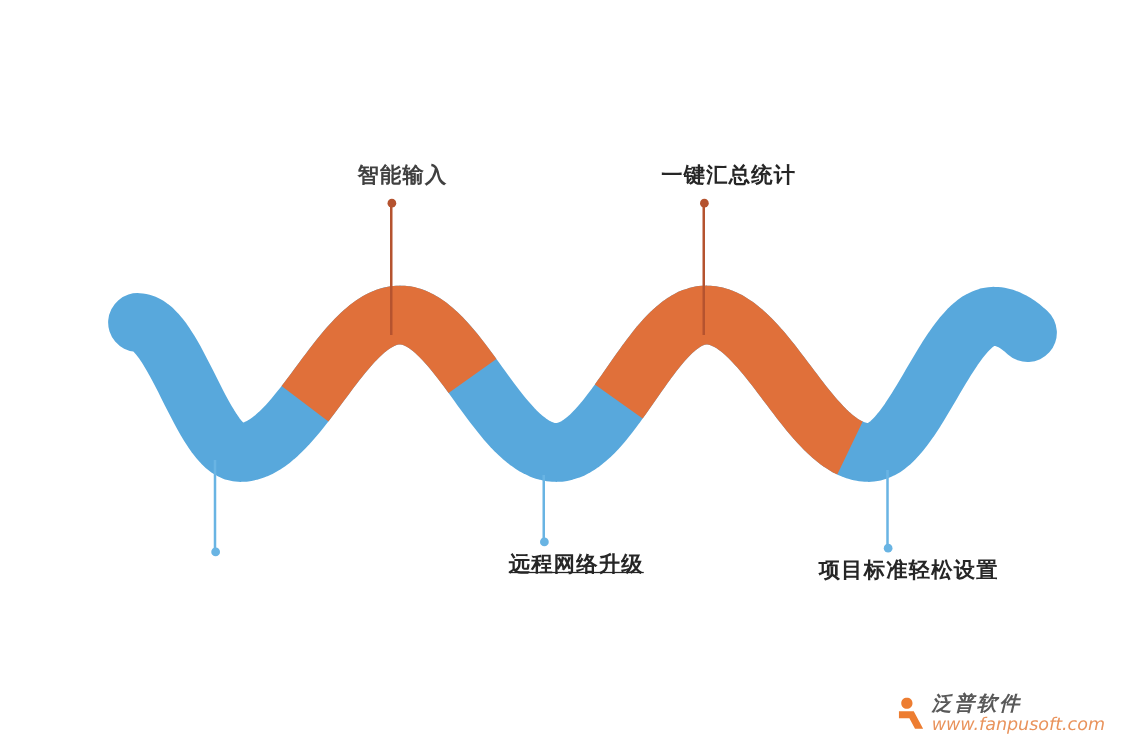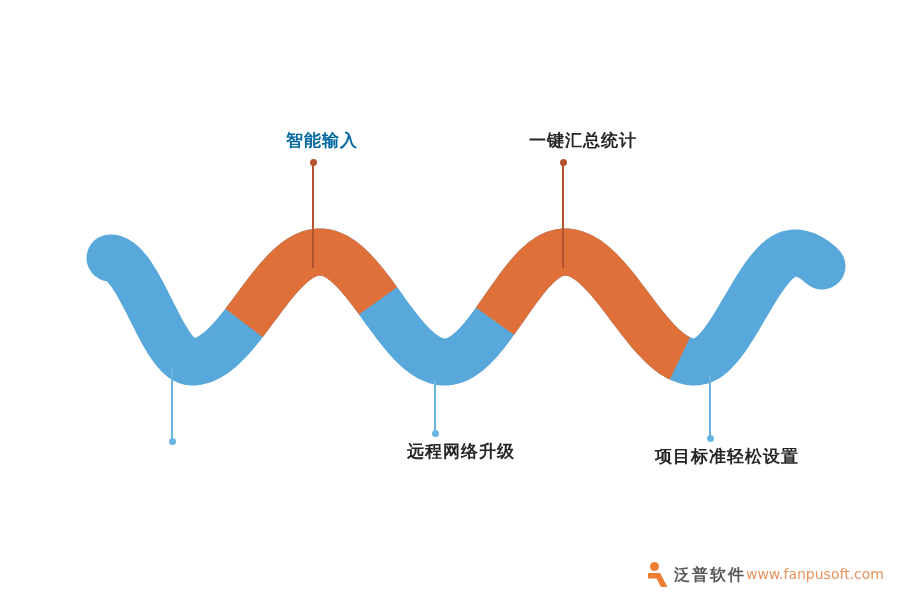--- a/index.html
+++ b/index.html
@@ -26,47 +26,47 @@
   .dot { position: absolute; width: 7px; height: 7px; border-radius: 50%; }
   .logo {
     position: absolute;
     right: 16px;
     bottom: 12px;
     display: flex;
     align-items: center;
     gap: 6px;
   }
   .logo-icon { display: inline-flex; }
-  .logo-texts { display: flex; flex-direction: row; line-height: 1.15; }
+  .logo-texts { display: flex; flex-direction: column; line-height: 1.15; font-style: italic; }
   .logo-name { font-size: 16px; font-weight: bold; color: #595959; letter-spacing: 2px; }
   .logo-url { font-size: 14px; color: #E9935C; }
 </style>
 </head>
 <body style="background: rgb(255, 255, 255);">
 
 <div class="canvas">
 
   <svg class="wave" width="900" height="600" viewBox="0 0 900 600">
       <path d="M 110.0,258.0 L 112.5,258.2 L 115.0,259.0 L 117.5,260.1 L 120.0,261.8 L 122.5,263.8 L 125.0,266.4 L 127.5,269.3 L 130.0,272.5 L 132.5,276.2 L 135.0,280.1 L 137.5,284.3 L 140.0,288.7 L 142.5,293.4 L 145.0,298.2 L 147.5,303.0 L 150.0,308.0 L 152.5,313.0 L 155.0,317.9 L 157.5,322.8 L 160.0,327.6 L 162.5,332.2 L 165.0,336.6 L 167.5,340.7 L 170.0,344.6 L 172.5,348.2 L 175.0,351.4 L 177.5,354.2 L 180.0,356.6 L 182.5,358.6 L 185.0,360.1 L 187.5,361.2 L 190.0,361.8 L 192.5,362.0 L 195.0,361.9 L 197.5,361.5 L 200.0,360.9 L 202.5,360.2 L 205.0,359.2 L 207.5,358.1 L 210.0,356.7 L 212.5,355.2 L 215.0,353.5 L 217.5,351.6 L 220.0,349.5 L 222.5,347.3 L 225.0,344.9 L 227.5,342.4 L 230.0,339.8 L 232.5,337.0 L 235.0,334.1 L 237.5,331.1 L 240.0,328.0 L 242.5,324.9 L 245.0,321.7 L 247.5,318.4 L 250.0,315.1 L 252.5,311.7 L 255.0,308.3 L 257.5,305.0 L 260.0,301.6 L 262.5,298.3 L 265.0,294.9 L 267.5,291.7 L 270.0,288.5 L 272.5,285.3 L 275.0,282.3 L 277.5,279.3 L 280.0,276.4 L 282.5,273.7 L 285.0,271.1 L 287.5,268.6 L 290.0,266.2 L 292.5,264.1 L 295.0,262.0 L 297.5,260.2 L 300.0,258.5 L 302.5,257.0 L 305.0,255.7 L 307.5,254.6 L 310.0,253.6 L 312.5,252.9 L 315.0,252.4 L 317.5,252.1 L 320.0,252.0 L 322.5,252.1 L 325.0,252.4 L 327.5,253.0 L 330.0,253.7 L 332.5,254.7 L 335.0,255.9 L 337.5,257.2 L 340.0,258.8 L 342.5,260.6 L 345.0,262.5 L 347.5,264.6 L 350.0,266.9 L 352.5,269.3 L 355.0,271.9 L 357.5,274.7 L 360.0,277.5 L 362.5,280.5 L 365.0,283.6 L 367.5,286.8 L 370.0,290.0 L 372.5,293.3 L 375.0,296.7 L 377.5,300.1 L 380.0,303.5 L 382.5,307.0 L 385.0,310.5 L 387.5,313.9 L 390.0,317.3 L 392.5,320.7 L 395.0,324.0 L 397.5,327.2 L 400.0,330.4 L 402.5,333.5 L 405.0,336.5 L 407.5,339.3 L 410.0,342.1 L 412.5,344.7 L 415.0,347.1 L 417.5,349.4 L 420.0,351.5 L 422.5,353.4 L 425.0,355.2 L 427.5,356.8 L 430.0,358.1 L 432.5,359.3 L 435.0,360.3 L 437.5,361.0 L 440.0,361.6 L 442.5,361.9 L 445.0,362.0 L 447.5,361.9 L 450.0,361.5 L 452.5,360.9 L 455.0,360.1 L 457.5,359.1 L 460.0,357.8 L 462.5,356.3 L 465.0,354.6 L 467.5,352.7 L 470.0,350.6 L 472.5,348.4 L 475.0,345.9 L 477.5,343.3 L 480.0,340.5 L 482.5,337.6 L 485.0,334.5 L 487.5,331.3 L 490.0,328.0 L 492.5,324.7 L 495.0,321.2 L 497.5,317.7 L 500.0,314.2 L 502.5,310.6 L 505.0,307.0 L 507.5,303.4 L 510.0,299.8 L 512.5,296.3 L 515.0,292.8 L 517.5,289.3 L 520.0,286.0 L 522.5,282.7 L 525.0,279.5 L 527.5,276.4 L 530.0,273.5 L 532.5,270.7 L 535.0,268.1 L 537.5,265.6 L 540.0,263.4 L 542.5,261.3 L 545.0,259.4 L 547.5,257.7 L 550.0,256.2 L 552.5,254.9 L 555.0,253.9 L 557.5,253.1 L 560.0,252.5 L 562.5,252.1 L 565.0,252.0 L 567.5,252.1 L 570.0,252.4 L 572.5,252.9 L 575.0,253.6 L 577.5,254.5 L 580.0,255.6 L 582.5,256.8 L 585.0,258.3 L 587.5,259.9 L 590.0,261.7 L 592.5,263.7 L 595.0,265.8 L 597.5,268.1 L 600.0,270.5 L 602.5,273.1 L 605.0,275.8 L 607.5,278.5 L 610.0,281.4 L 612.5,284.4 L 615.0,287.5 L 617.5,290.6 L 620.0,293.8 L 622.5,297.1 L 625.0,300.4 L 627.5,303.7 L 630.0,307.0 L 632.5,310.3 L 635.0,313.6 L 637.5,316.9 L 640.0,320.2 L 642.5,323.4 L 645.0,326.5 L 647.5,329.6 L 650.0,332.6 L 652.5,335.5 L 655.0,338.2 L 657.5,340.9 L 660.0,343.5 L 662.5,345.9 L 665.0,348.2 L 667.5,350.3 L 670.0,352.3 L 672.5,354.1 L 675.0,355.7 L 677.5,357.2 L 680.0,358.4 L 682.5,359.5 L 685.0,360.4 L 687.5,361.1 L 690.0,361.6 L 692.5,361.9 L 695.0,362.0 L 697.5,361.8 L 700.0,361.3 L 702.5,360.5 L 705.0,359.3 L 707.5,357.9 L 710.0,356.1 L 712.5,354.0 L 715.0,351.6 L 717.5,348.9 L 720.0,346.0 L 722.5,342.9 L 725.0,339.5 L 727.5,336.0 L 730.0,332.2 L 732.5,328.4 L 735.0,324.3 L 737.5,320.2 L 740.0,316.0 L 742.5,311.8 L 745.0,307.5 L 747.5,303.2 L 750.0,299.0 L 752.5,294.8 L 755.0,290.7 L 757.5,286.6 L 760.0,282.8 L 762.5,279.0 L 765.0,275.5 L 767.5,272.1 L 770.0,269.0 L 772.5,266.1 L 775.0,263.4 L 777.5,261.0 L 780.0,258.9 L 782.5,257.1 L 785.0,255.7 L 787.5,254.5 L 790.0,253.7 L 792.5,253.2 L 795.0,253.0 L 797.5,253.1 L 800.0,253.5 L 802.5,254.0 L 805.0,254.9 L 807.5,255.9 L 810.0,257.1 L 812.5,258.6 L 815.0,260.3 L 817.5,262.2 L 820.0,264.3 L 822.0,266.1" fill="none" stroke="#58A8DC" stroke-width="47" stroke-linecap="round" stroke-linejoin="round"></path>
       <path d="M 244.0,323.0 L 246.5,319.7 L 249.0,316.4 L 251.5,313.1 L 254.0,309.7 L 256.5,306.3 L 259.0,303.0 L 261.5,299.6 L 264.0,296.3 L 266.5,293.0 L 269.0,289.7 L 271.5,286.6 L 274.0,283.5 L 276.5,280.5 L 279.0,277.6 L 281.5,274.8 L 284.0,272.1 L 286.5,269.6 L 289.0,267.2 L 291.5,264.9 L 294.0,262.8 L 296.5,260.9 L 299.0,259.1 L 301.5,257.6 L 304.0,256.2 L 306.5,255.0 L 309.0,254.0 L 311.5,253.2 L 314.0,252.6 L 316.5,252.2 L 319.0,252.0 L 321.5,252.0 L 324.0,252.3 L 326.5,252.7 L 329.0,253.4 L 331.5,254.3 L 334.0,255.4 L 336.5,256.7 L 339.0,258.2 L 341.5,259.8 L 344.0,261.7 L 346.5,263.8 L 349.0,266.0 L 351.5,268.4 L 354.0,270.9 L 356.5,273.6 L 359.0,276.4 L 361.5,279.3 L 364.0,282.3 L 366.5,285.5 L 369.0,288.7 L 371.5,292.0 L 374.0,295.3 L 376.5,298.7 L 378.0,300.8" fill="none" stroke="#E0703A" stroke-width="47" stroke-linecap="butt" stroke-linejoin="round"></path>
       <path d="M 495.0,321.2 L 497.5,317.7 L 500.0,314.2 L 502.5,310.6 L 505.0,307.0 L 507.5,303.4 L 510.0,299.8 L 512.5,296.3 L 515.0,292.8 L 517.5,289.3 L 520.0,286.0 L 522.5,282.7 L 525.0,279.5 L 527.5,276.4 L 530.0,273.5 L 532.5,270.7 L 535.0,268.1 L 537.5,265.6 L 540.0,263.4 L 542.5,261.3 L 545.0,259.4 L 547.5,257.7 L 550.0,256.2 L 552.5,254.9 L 555.0,253.9 L 557.5,253.1 L 560.0,252.5 L 562.5,252.1 L 565.0,252.0 L 567.5,252.1 L 570.0,252.4 L 572.5,252.9 L 575.0,253.6 L 577.5,254.5 L 580.0,255.6 L 582.5,256.8 L 585.0,258.3 L 587.5,259.9 L 590.0,261.7 L 592.5,263.7 L 595.0,265.8 L 597.5,268.1 L 600.0,270.5 L 602.5,273.1 L 605.0,275.8 L 607.5,278.5 L 610.0,281.4 L 612.5,284.4 L 615.0,287.5 L 617.5,290.6 L 620.0,293.8 L 622.5,297.1 L 625.0,300.4 L 627.5,303.7 L 630.0,307.0 L 632.5,310.3 L 635.0,313.6 L 637.5,316.9 L 640.0,320.2 L 642.5,323.4 L 645.0,326.5 L 647.5,329.6 L 650.0,332.6 L 652.5,335.5 L 655.0,338.2 L 657.5,340.9 L 660.0,343.5 L 662.5,345.9 L 665.0,348.2 L 667.5,350.3 L 670.0,352.3 L 672.5,354.1 L 675.0,355.7 L 677.5,357.2 L 680.0,358.4" fill="none" stroke="#E0703A" stroke-width="47" stroke-linecap="butt" stroke-linejoin="round"></path>
     </svg>
 
   <div class="labels-layer">
       <div class="connector" style="left: 312px; top: 160px; height: 108px; background: rgb(181, 83, 47);"></div>
       <div class="dot" style="left: 309.5px; top: 158.5px; background: rgb(181, 83, 47);"></div>
-      <div class="feature-label" style="left: 322px; top: 140px; color: #0369a1;">智能输入</div>
+      <div class="feature-label" style="left: 322px; top: 140px; color: #404040;">智能输入</div>
       <div class="connector" style="left: 562px; top: 160px; height: 108px; background: rgb(181, 83, 47);"></div>
       <div class="dot" style="left: 559.5px; top: 158.5px; background: rgb(181, 83, 47);"></div>
       <div class="feature-label" style="left: 583px; top: 140px; color: rgb(38, 38, 38);">一键汇总统计</div>
       <div class="connector" style="left: 171px; top: 368px; height: 76px; background: rgb(105, 180, 227);"></div>
       <div class="dot" style="left: 168.5px; top: 437.5px; background: rgb(105, 180, 227);"></div>
       <div class="connector" style="left: 434px; top: 380px; height: 56px; background: rgb(105, 180, 227);"></div>
       <div class="dot" style="left: 431.5px; top: 429.5px; background: rgb(105, 180, 227);"></div>
-      <div class="feature-label" style="left: 461px; top: 451px; color: rgb(38, 38, 38);">远程网络升级</div>
+      <div class="feature-label" style="left: 461px; top: 451px; color: rgb(38, 38, 38); text-decoration: underline;">远程网络升级</div>
       <div class="connector" style="left: 709px; top: 376px; height: 65px; background: rgb(105, 180, 227);"></div>
       <div class="dot" style="left: 706.5px; top: 434.5px; background: rgb(105, 180, 227);"></div>
       <div class="feature-label" style="left: 727px; top: 456px; color: rgb(38, 38, 38);">项目标准轻松设置</div>
     </div>
 
   <div class="logo">
     <span class="logo-icon">
       <svg width="20" height="26" viewBox="0 0 20 26">
         <path d="M6.5 0 C9 0 11 2 11 4.5 C11 7 9 9 6.5 9 C4 9 2 7 2 4.5 C2 2 4 0 6.5 0 Z
                  M0 11 L12 11 L19.5 25 L13 25 L8.5 16.5 L0 16.5 Z" fill="#ED7D31"></path>

